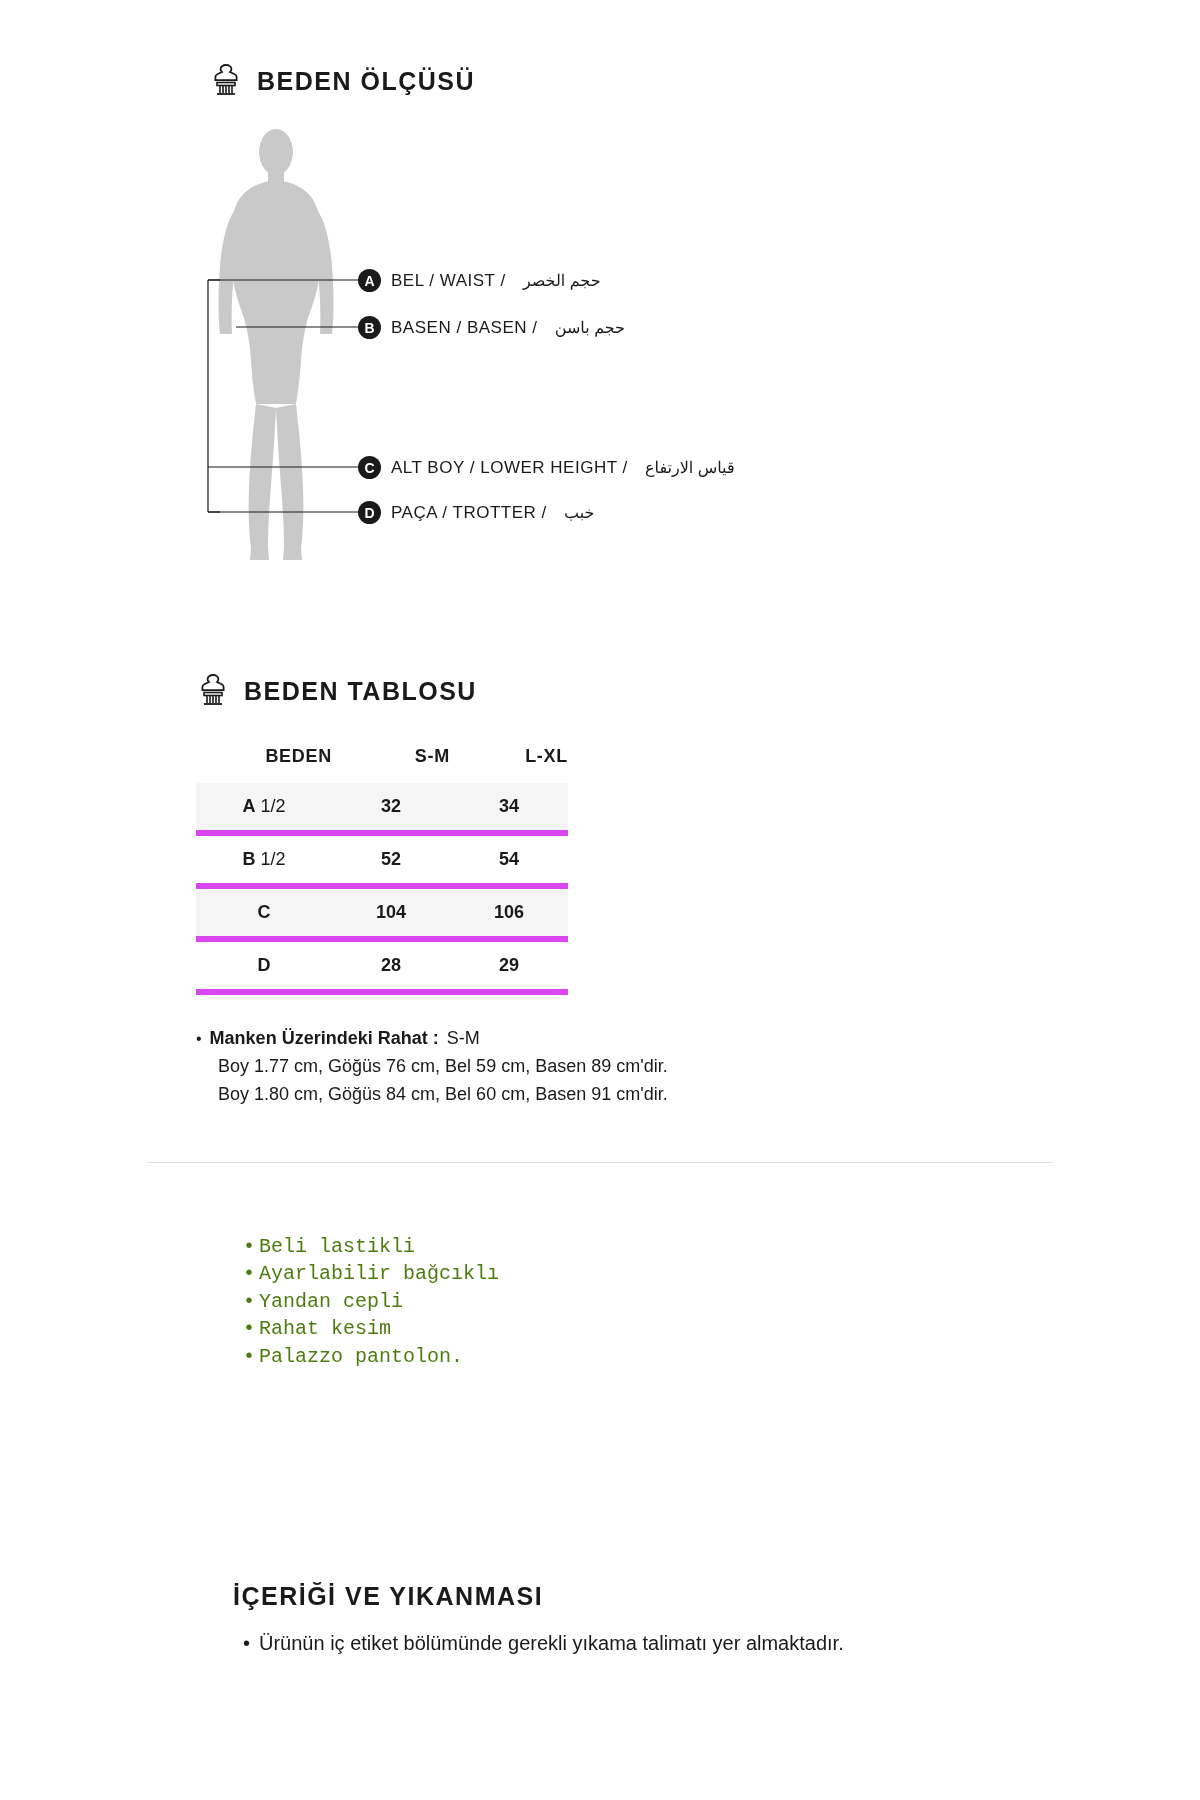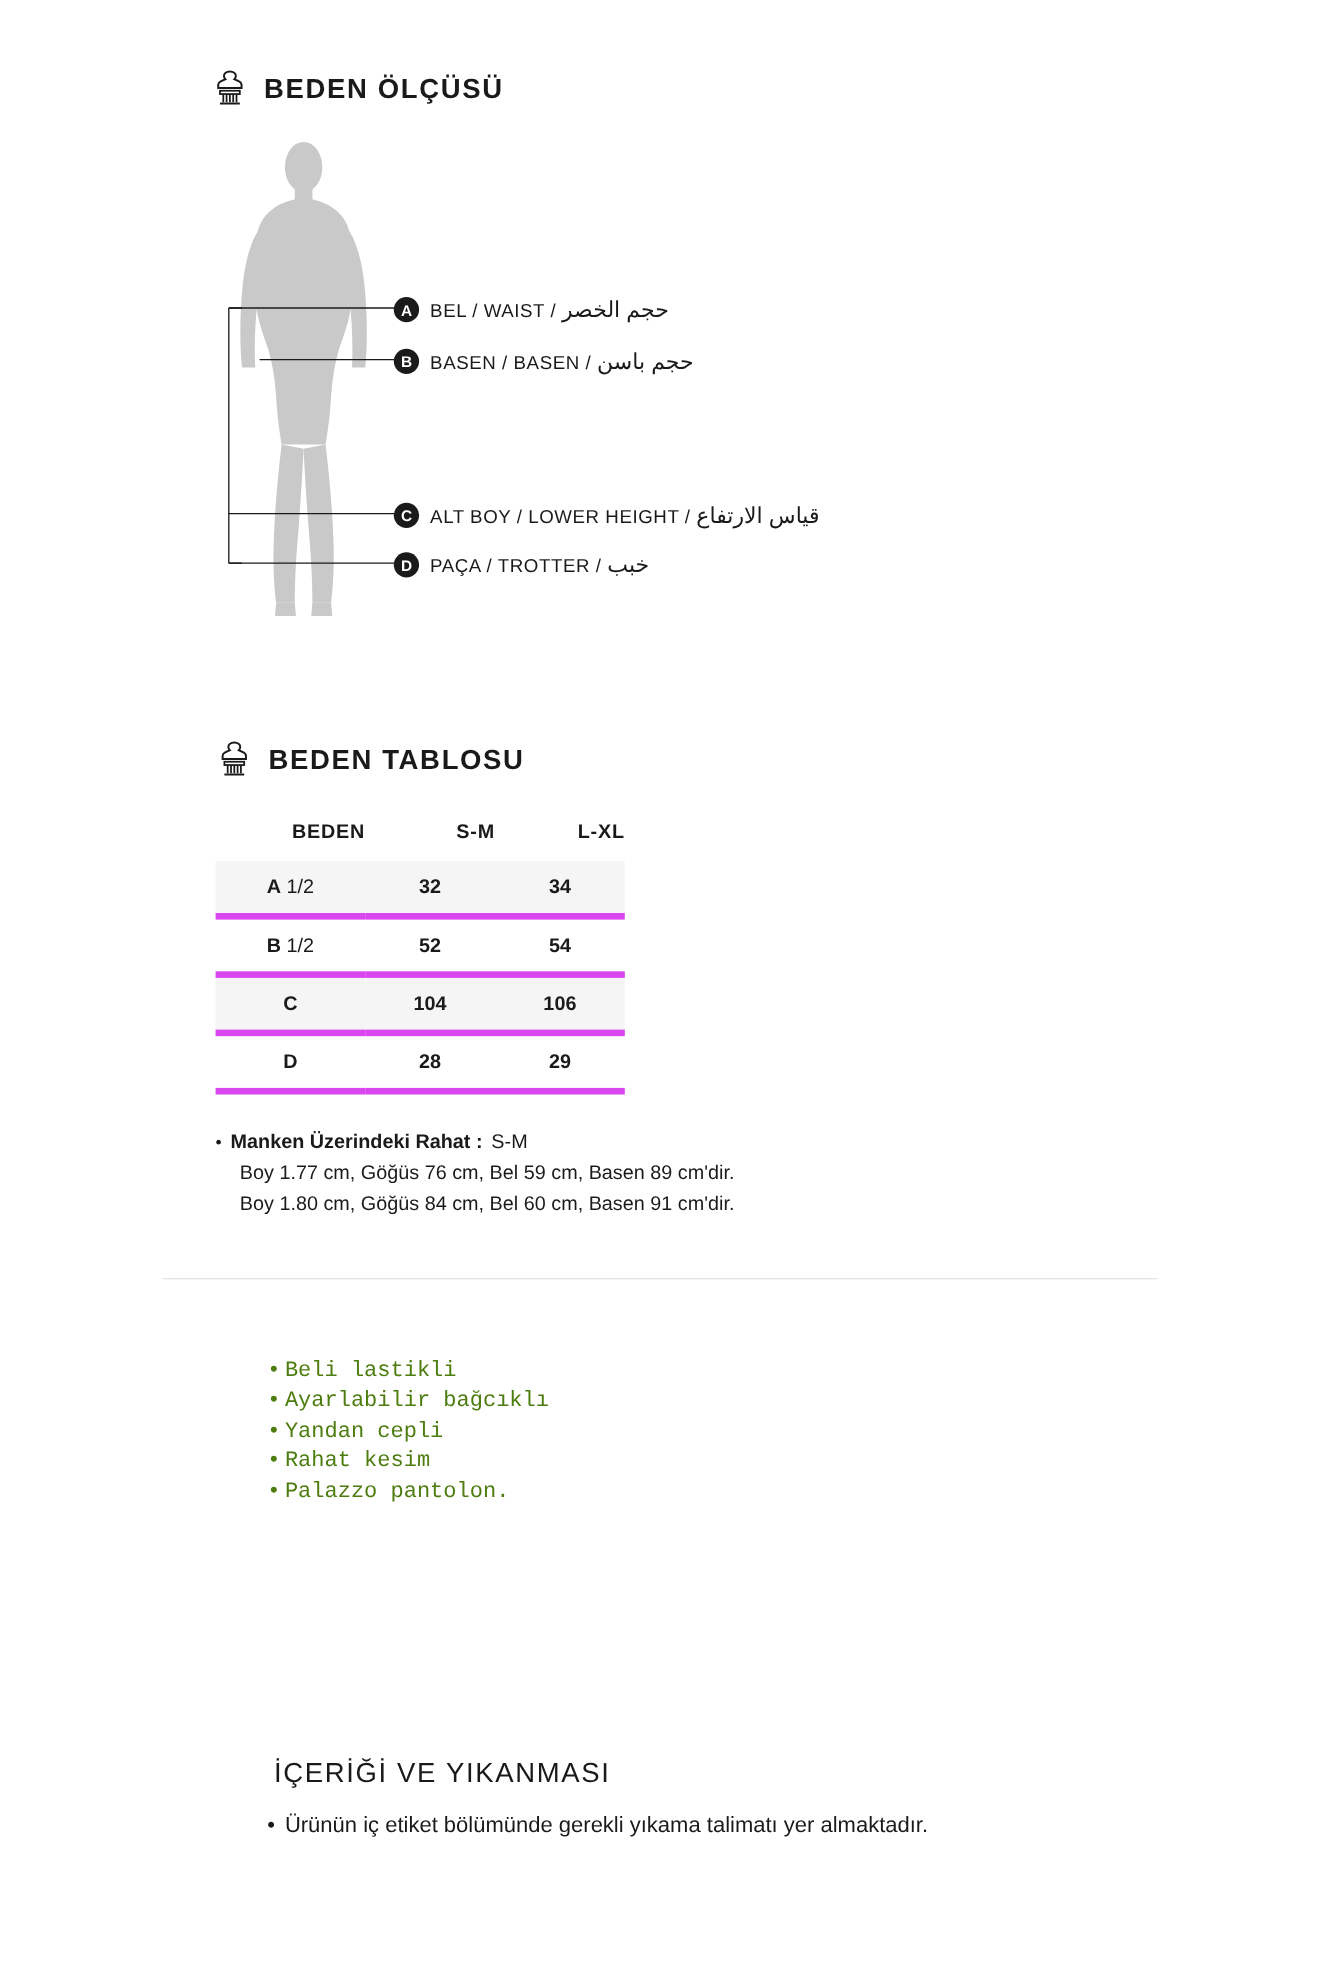--- a/index.html
+++ b/index.html
@@ -65,21 +65,21 @@
     display: flex;
     align-items: center;
     justify-content: center;
     flex: 0 0 auto;
   }
   .lead-label {
     font-size: 17px;
     letter-spacing: 0.03em;
     color: #1a1a1a;
   }
-  .lead-label .ar { font-size: 20px; }
+  .lead-label .ar { font-size: 16px; margin-left: 12px; }
 
   
   .table-sec { position: absolute; left: 196px; top: 672px; width: 840px; }
   .size-table {
     border-collapse: collapse;
     margin-top: 26px;
     font-size: 18px;
   }
   .size-table th {
     font-weight: 700;
@@ -146,23 +146,23 @@
   .bullets li::before {
     content: "•";
     position: absolute;
     left: 0;
     top: 0;
   }
 
   .fabric-sec { position: absolute; left: 185px; top: 1452px; width: 860px; }
   .care-sec { position: absolute; left: 185px; top: 1582px; width: 860px; }
   .care-sec h2 {
-    margin: 16px;
+    margin: 0;
     font-size: 25px;
-    font-weight: 400;
+    font-weight: 700;
     letter-spacing: 0.06em;
     padding-left: 48px;
   }
   .care-list {
     list-style: none;
     margin: 18px 0 0 0;
     padding: 0 0 0 58px;
   }
   .care-list li {
     font-size: 20px;
@@ -176,21 +176,21 @@
     position: absolute;
     left: 0;
     top: 0;
   }
 </style>
 </head>
 <body>
 
 <div class="page">
 
-  <div class="sec-head" style="position:absolute; left:192px; top:62px;">
+  <div class="sec-head" style="position:absolute; left:209px; top:62px;">
     <span class="icon">
       <svg width="30" height="36" viewBox="0 0 30 36">
         <path d="M15 2c-3.2 0-5.4 1.8-5.4 4.1 0 1.2.5 2.2 1.3 2.9l-4.6 2.2c-1.2.6-1.9 1.6-1.9 2.8v3.1h21.2v-3.1c0-1.2-.7-2.2-1.9-2.8l-4.6-2.2c.8-.7 1.3-1.7 1.3-2.9C20.4 3.8 18.2 2 15 2z" fill="none" stroke="#1a1a1a" stroke-width="1.8"></path>
         <rect x="6" y="19.5" width="18" height="3" fill="none" stroke="#1a1a1a" stroke-width="1.6"></rect>
         <line x1="9" y1="22.5" x2="9" y2="30" stroke="#1a1a1a" stroke-width="1.6"></line>
         <line x1="12" y1="22.5" x2="12" y2="30" stroke="#1a1a1a" stroke-width="1.6"></line>
         <line x1="15" y1="22.5" x2="15" y2="30" stroke="#1a1a1a" stroke-width="1.6"></line>
         <line x1="18" y1="22.5" x2="18" y2="30" stroke="#1a1a1a" stroke-width="1.6"></line>
         <line x1="21" y1="22.5" x2="21" y2="30" stroke="#1a1a1a" stroke-width="1.6"></line>
         <line x1="6" y1="31" x2="24" y2="31" stroke="#1a1a1a" stroke-width="1.8"></line>

